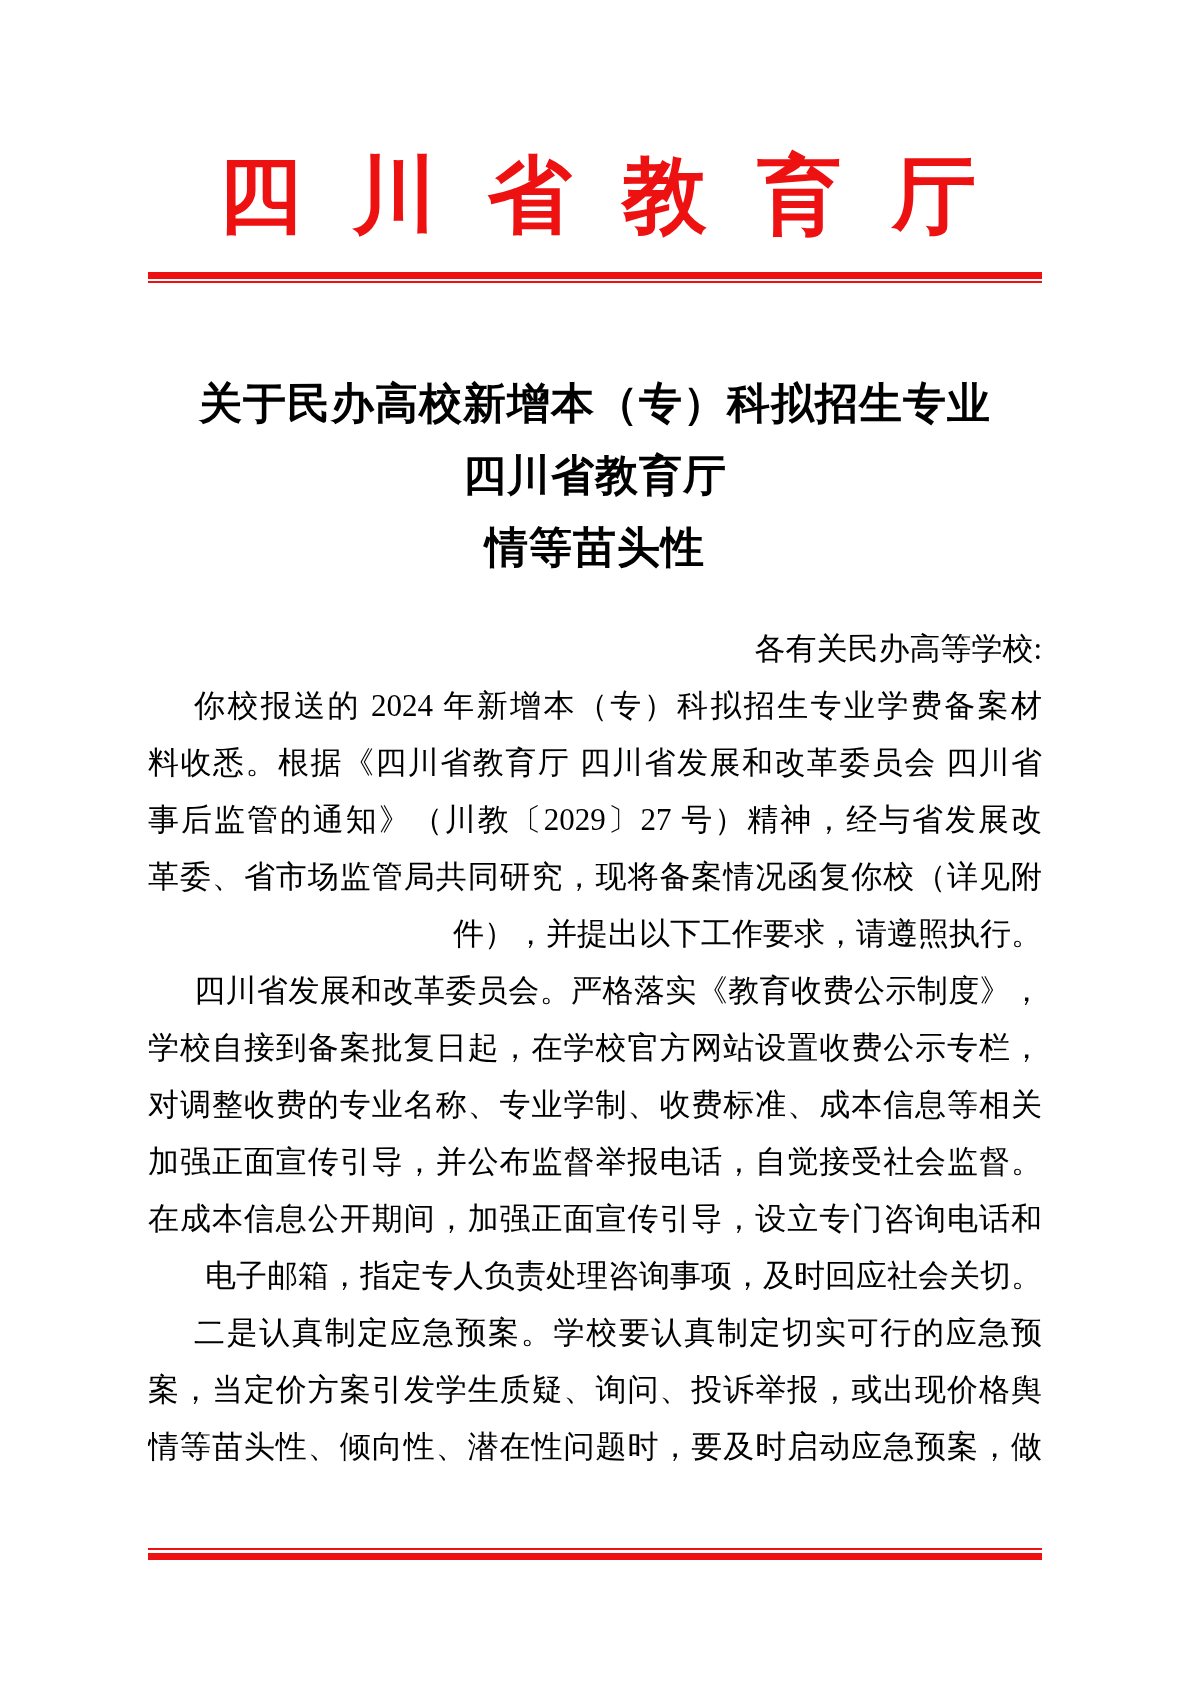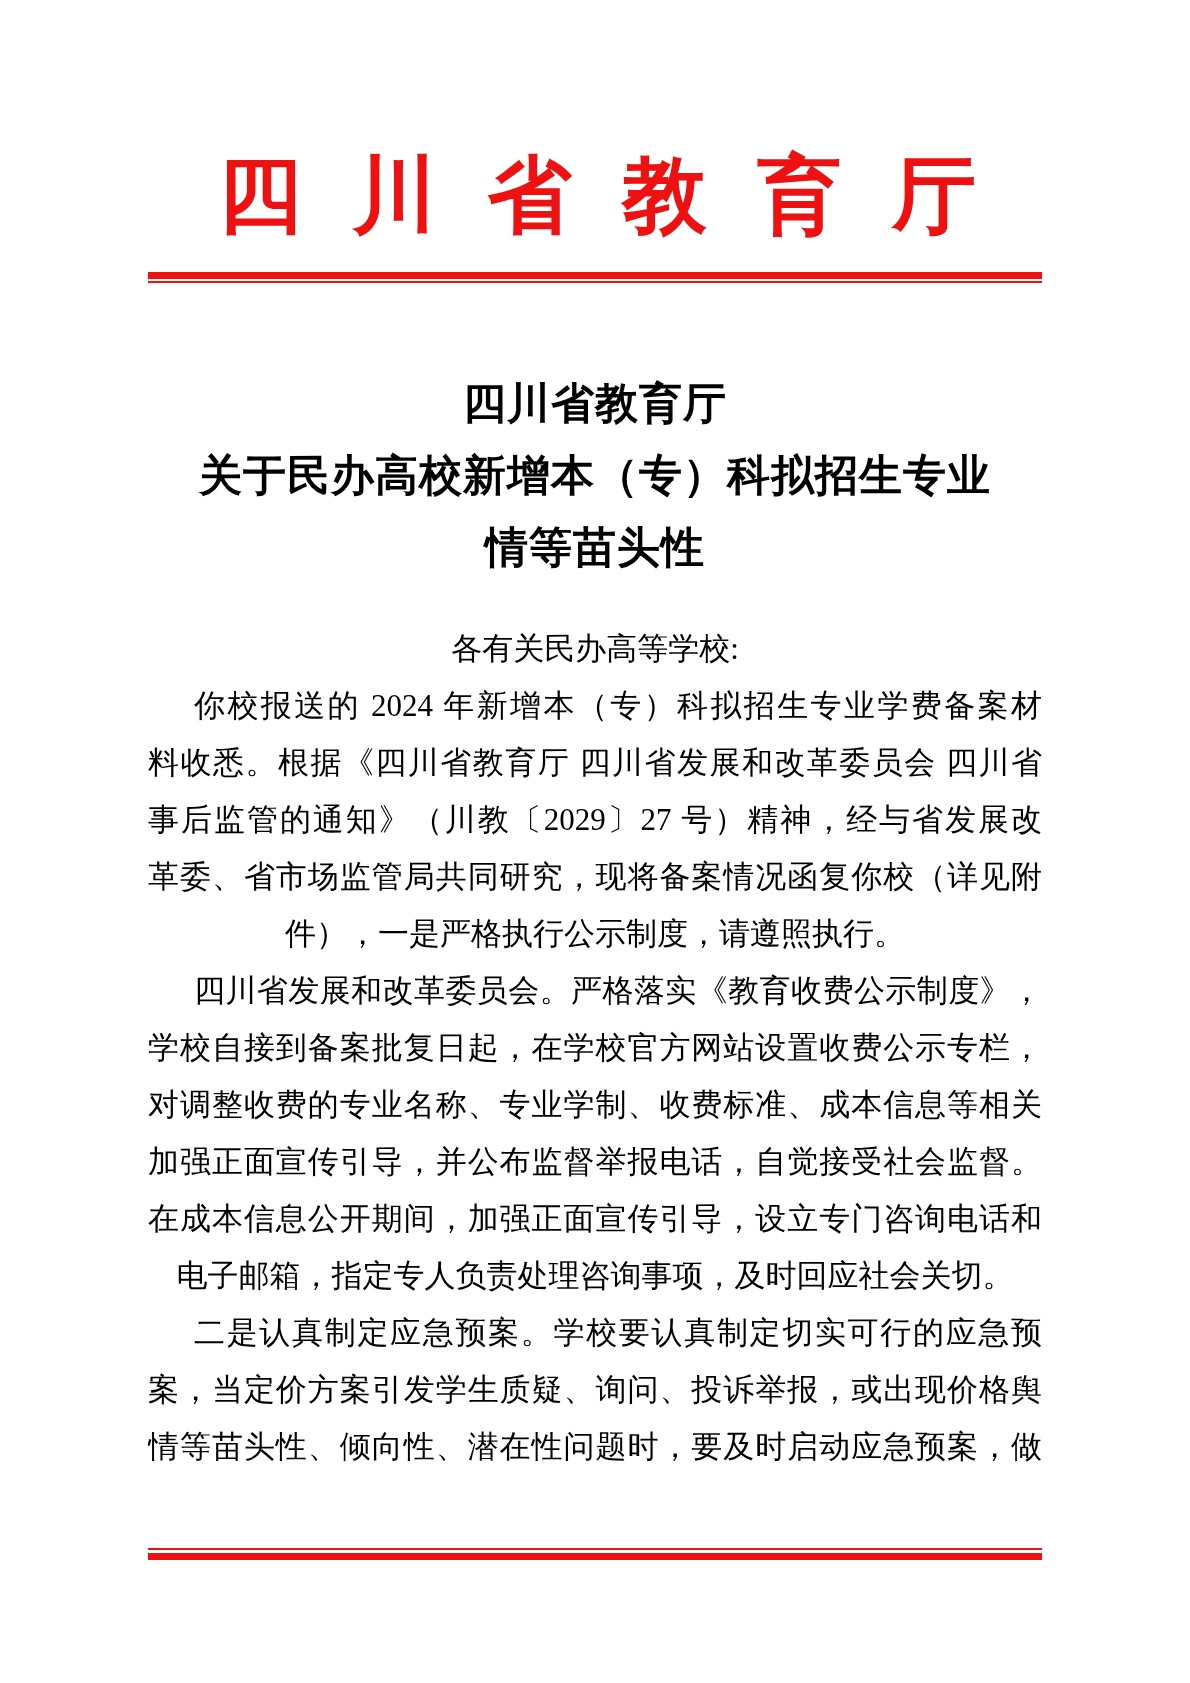--- a/index.html
+++ b/index.html
@@ -63,21 +63,21 @@
     position: absolute;
     top: 620px;
     left: 148px;
     width: 894px;
     font-size: 31px;
   }
   .line {
     height: 57px;
     line-height: 57px;
     overflow: hidden;
-    text-align: center;
+    text-align: right;
   }
   .line.j {
     text-align: justify;
     text-align-last: justify;
     text-justify: inter-character;
   }
   .line.ind { text-indent: 46px; }
 </style>
 </head>
 <body>
@@ -92,33 +92,33 @@
       <span>育</span>
       <span>厅</span>
     </div>
 
   <div class="rule-group header-rule">
     <div class="rule thick"></div>
     <div class="rule thin"></div>
   </div>
 
   <div class="doc-title">
+    <div>关于民办高校新增本（专）科拟招生专业</div>
     <div>四川省教育厅</div>
-    <div>关于民办高校新增本（专）科拟招生专业</div>
     <div>情等苗头性</div>
   </div>
 
   <div class="letter-body">
     <div id="body-lines">
         <div class="line">各有关民办高等学校:</div>
         <div class="line j ind">你校报送的 2024 年新增本（专）科拟招生专业学费备案材</div>
         <div class="line j">料收悉。根据《四川省教育厅 四川省发展和改革委员会 四川省</div>
         <div class="line j">事后监管的通知》（川教〔2029〕27 号）精神，经与省发展改</div>
         <div class="line j">革委、省市场监管局共同研究，现将备案情况函复你校（详见附</div>
-        <div class="line">件），一是严格执行公示制度，请遵照执行。</div>
+        <div class="line">件），并提出以下工作要求，请遵照执行。</div>
         <div class="line j ind">四川省发展和改革委员会。严格落实《教育收费公示制度》，</div>
         <div class="line j">学校自接到备案批复日起，在学校官方网站设置收费公示专栏，</div>
         <div class="line j">对调整收费的专业名称、专业学制、收费标准、成本信息等相关</div>
         <div class="line j">加强正面宣传引导，并公布监督举报电话，自觉接受社会监督。</div>
         <div class="line j">在成本信息公开期间，加强正面宣传引导，设立专门咨询电话和</div>
         <div class="line">电子邮箱，指定专人负责处理咨询事项，及时回应社会关切。</div>
         <div class="line j ind">二是认真制定应急预案。学校要认真制定切实可行的应急预</div>
         <div class="line j">案，当定价方案引发学生质疑、询问、投诉举报，或出现价格舆</div>
         <div class="line j">情等苗头性、倾向性、潜在性问题时，要及时启动应急预案，做</div>
       </div>

